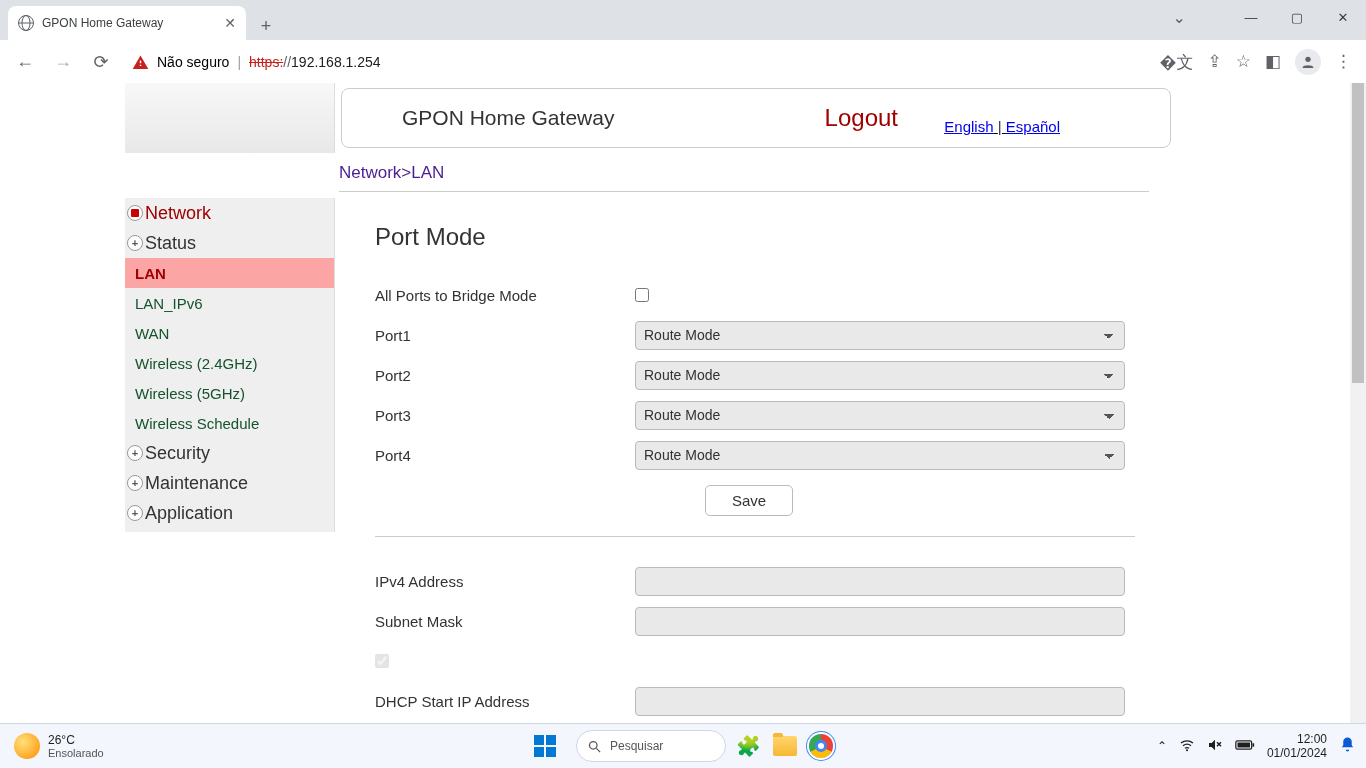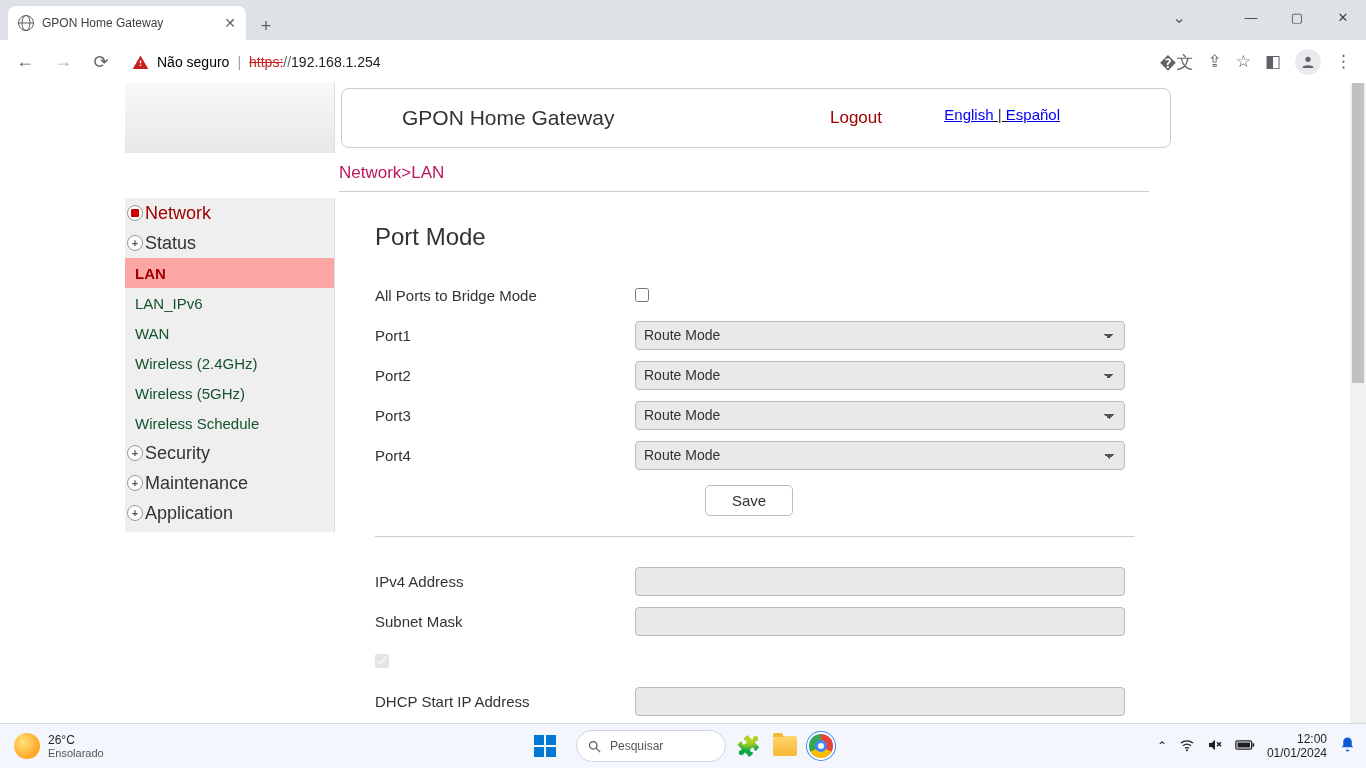--- a/index.html
+++ b/index.html
@@ -32,25 +32,25 @@
   .avatar-c { width:26px; height:26px; border-radius:50%; background:#e8eaed; display:flex; align-items:center; justify-content:center; }
   
   .viewport { position:absolute; top:83px; left:0; right:16px; bottom:45px; overflow:hidden; background:#fff; }
   .scrollbar-v { position:absolute; right:0; top:83px; bottom:45px; width:16px; background:#f1f1f1; }
   .scrollbar-v .thumb { position:absolute; left:2px; right:2px; top:0; height:300px; background:#c1c1c1; border-radius:0; }
   
   .router { width:100%; height:100%; position:relative; }
   .logo-area { position:absolute; left:125px; top:0; width:210px; height:70px; background:linear-gradient(#f8f8f8,#e8e8e8); border-right:1px solid #ddd; }
   .header-box { position:absolute; left:341px; top:5px; width:830px; height:60px; border:1px solid #ccc; border-radius:8px; display:flex; align-items:center; padding:0 20px; background:#fff; }
   .header-title { font-size:21px; color:#333; position:absolute; left:60px; }
-  .logout { position:absolute; right:288px; font-size:17px; color:#a00000; cursor:pointer; }
-  .langs { position:absolute; right:110px; bottom:24px; font-size:15px;text-decoration:underline; }
+  .logout { position:absolute; right:272px; font-size:24px; color:#a00000; cursor:pointer; }
+  .langs { position:absolute; right:110px; bottom:12px; font-size:15px;text-decoration:underline; }
   .langs a { color:#0000ee; text-decoration:underline; cursor:pointer; }
   .langs .sep { color:#333; }
-  .breadcrumb { position:absolute; left:339px; top:80px; font-size:17px; color:#be185d; }
+  .breadcrumb { position:absolute; left:339px; top:80px; font-size:17px; color:#4c1d95; }
   .hr-top { position:absolute; left:339px; top:108px; width:810px; border-top:1px solid #ccc; }
   
   .sidebar { position:absolute; left:125px; top:115px; width:210px; background:#efefef; padding-bottom:4px; border-right:1px solid #ddd; }
   .side-top { display:flex; align-items:center; height:30px; font-size:18px; color:#333; cursor:pointer; padding-left:2px; }
   .side-top.active { color:#a00000; }
   .side-top .exp { width:16px; height:16px; border:1px solid #999; border-radius:50%; margin-right:2px; background:#fff; display:flex; align-items:center; justify-content:center; font-size:11px; line-height:1; }
   .side-top.active .exp::before { content:""; width:8px; height:8px; background:#c00; border-radius:1px; }
   .side-top:not(.active) .exp::before { content:"+"; color:#555; font-weight:bold; }
   .sub { font-size:15px; color:#14532d; padding:6px 0 6px:10px; padding-left:10px; height:30px; display:flex; align-items:center; cursor:pointer; }
   .sub.active { background:#fca5a5; color:#a00000; font-weight:bold; }

